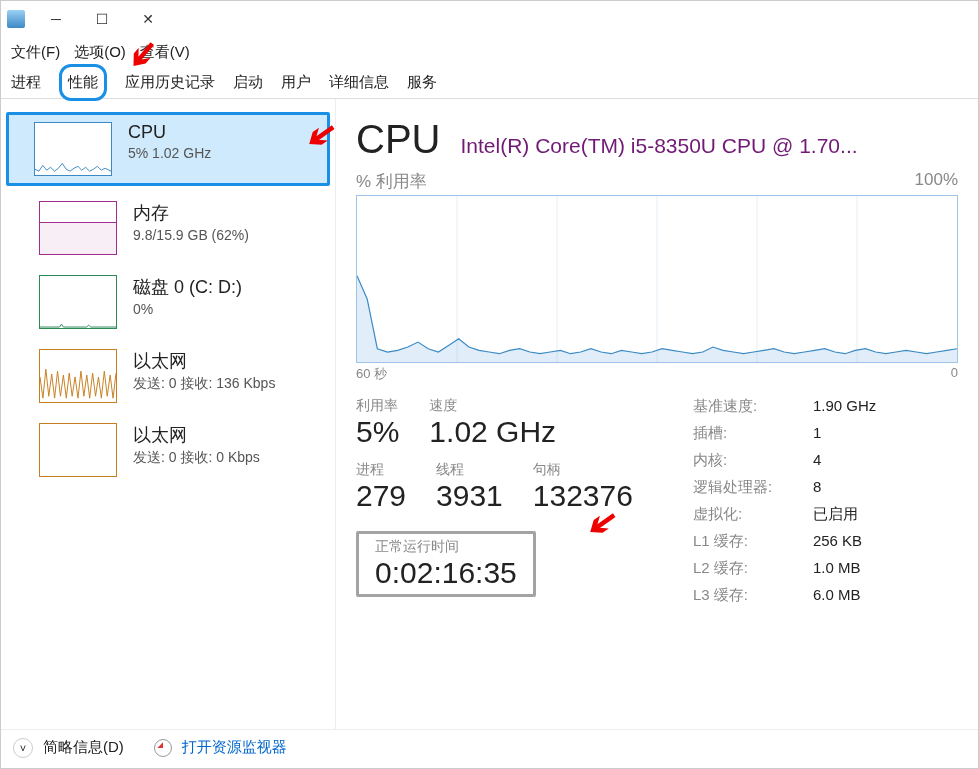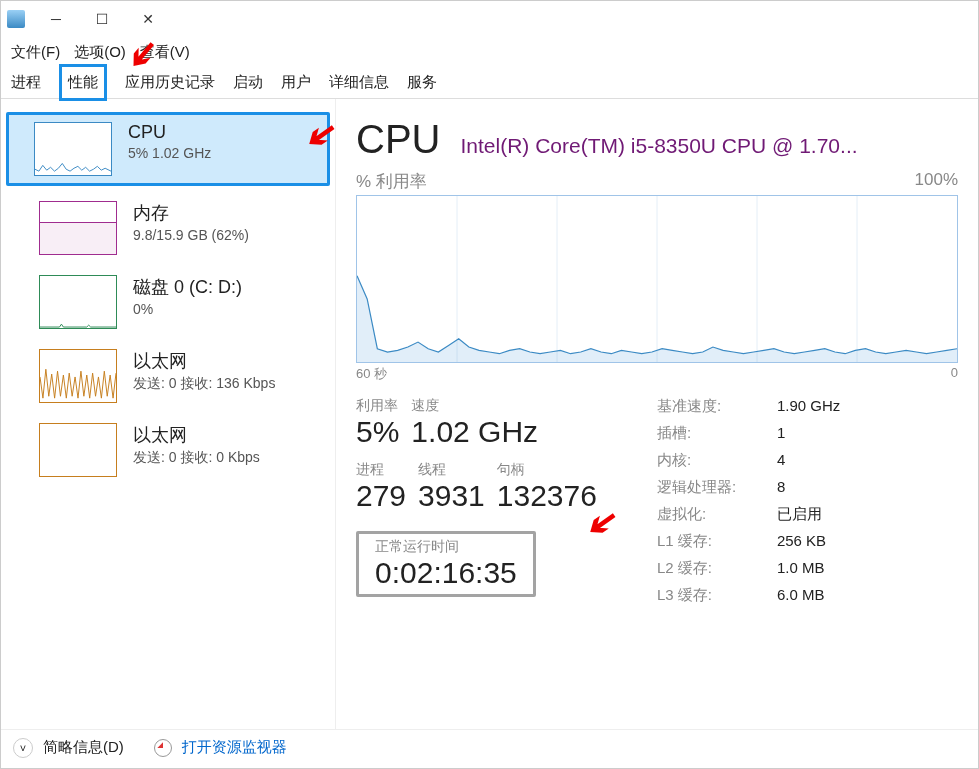--- a/index.html
+++ b/index.html
@@ -6,21 +6,21 @@
 body { width: 979px; height: 769px; background: #fff; border: 1px solid #ccc; overflow: hidden; font-size: 14px; color: #222; }
 .titlebar { height: 36px; display: flex; align-items: center; padding: 0 6px; }
 .titlebar .icon { width: 18px; height: 18px; background: linear-gradient(#9ad0f5,#3b8ac4); border-radius: 2px; margin-right: 8px; }
 .titlebar .title { font-size: 15px; flex: 1; }
 .winbtns { display: flex; }
 .winbtns div { width: 46px; height: 32px; display: flex; align-items: center; justify-content: center; color: #333; }
 .menubar { height: 30px; display: flex; align-items: center; padding: 0 10px; gap: 14px; font-size: 15px; }
 .menubar span { cursor: default; position: relative; }
 .tabs { height: 32px; display: flex; align-items: center; padding: 0 10px; gap: 18px; border-bottom: 1px solid #ddd; font-size: 15px; }
 .tabs span { cursor: pointer; }
-.tabs .sel { border: 3px solid #1a8fe6; padding: 6px 6px; border-radius: 0; }
+.tabs .sel { border: 3px solid #1a8fe6; padding: 6px 6px; border-radius: 12px; }
 .content { display: flex; height: 630px; }
 .sidebar { width: 335px; border-right: 1px solid #eee; padding-top: 8px; overflow: hidden; }
 .sitem { display: flex; padding: 10px 20px 10px 38px; gap: 16px; cursor: pointer; }
 .sitem.sel { background: #cfeafc; border: 3px solid #1a8fe6; border-radius: 2px; margin: 5px; padding: 7px 17px 7px 25px; }
 .thumb { width: 78px; height: 54px; border: 1px solid; flex-shrink: 0; position: relative; overflow: hidden; background: #fff; }
 .thumb.cpu { border-color: #3b8ac4; }
 .thumb.mem { border-color: #a02c8f; }
 .thumb.disk { border-color: #2e8b57; }
 .thumb.net { border-color: #c67e1e; }
 .thumb.gpu { border-color: #3b8ac4; }
@@ -31,21 +31,21 @@
 .mhead .big { font-size: 40px; font-weight: 400; }
 .mhead .model { font-size: 21px; color: #701a75; flex: 1; white-space: nowrap; overflow: hidden; text-overflow: ellipsis; }
 .chartlbl { display: flex; justify-content: space-between; color: #888; font-size: 17px; margin-top: 8px; }
 .chart { height: 168px; border: 1px solid #a0c4e8; margin: 2px 0; position: relative; background: #fff; }
 .chart svg { width: 100%; height: 100%; }
 .xaxis { display: flex; justify-content: space-between; color: #888; font-size: 13px; }
 .stats { display: flex; gap: 60px; margin-top: 14px; }
 .statcol { display: flex; flex-direction: column; gap: 6px; }
 .stat .lbl { color: #888; font-size: 14px; }
 .stat .val { font-size: 30px; font-weight: 400; }
-.statrow { display: flex; gap: 12px; }
+.statrow { display: flex; gap: 30px; }
 .uptime-box { border: 3px solid #a3a3a3; border-radius: 2px; padding: 4px 16px; margin-top: 12px; display: inline-block; }
 .uptime-box .lbl { color: #888; font-size: 14px; }
 .uptime-box .val { font-size: 30px; }
 .rightstats { display: grid; grid-template-columns: 110px 110px; gap: 8px 10px; font-size: 15px; }
 .rightstats .rlbl { color: #888; }
 .footer { height: 36px; border-top: 1px solid #eee; display: flex; align-items: center; padding: 0 12px; gap: 10px; font-size: 15px; }
 .chevron { width: 20px; height: 20px; border: 1px solid #ccc; border-radius: 50%; display: flex; align-items: center; justify-content: center; font-size: 11px; }
 .compass { width: 18px; height: 18px; border: 1px solid #999; border-radius: 50%; position: relative; }
 .compass::after { content: ""; position: absolute; left: 4px; top: 4px; border: 4px solid transparent; border-left-color: #d33; transform: rotate(45deg); }
 .link { color: #0066cc; }

